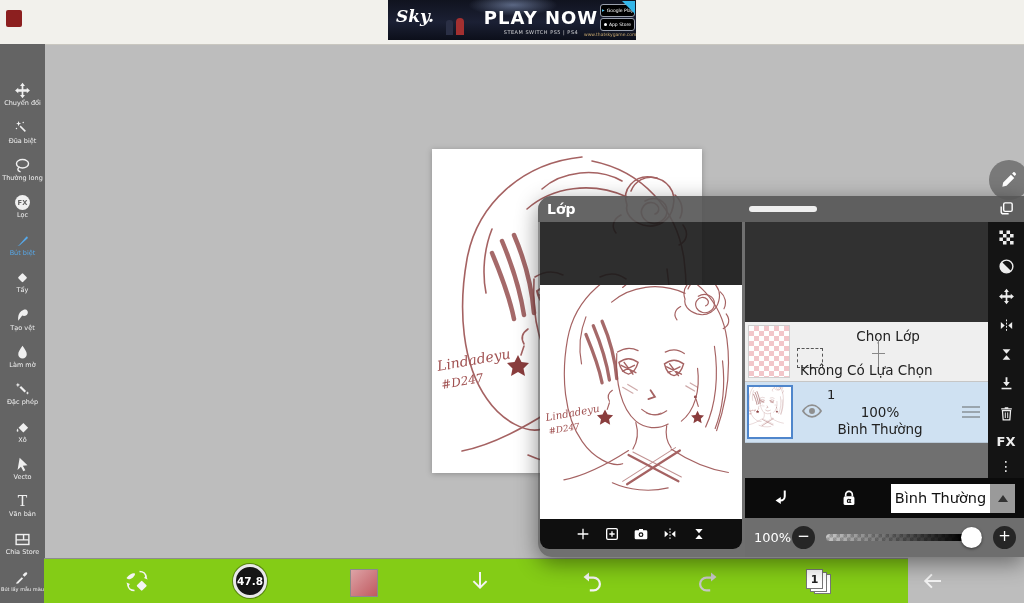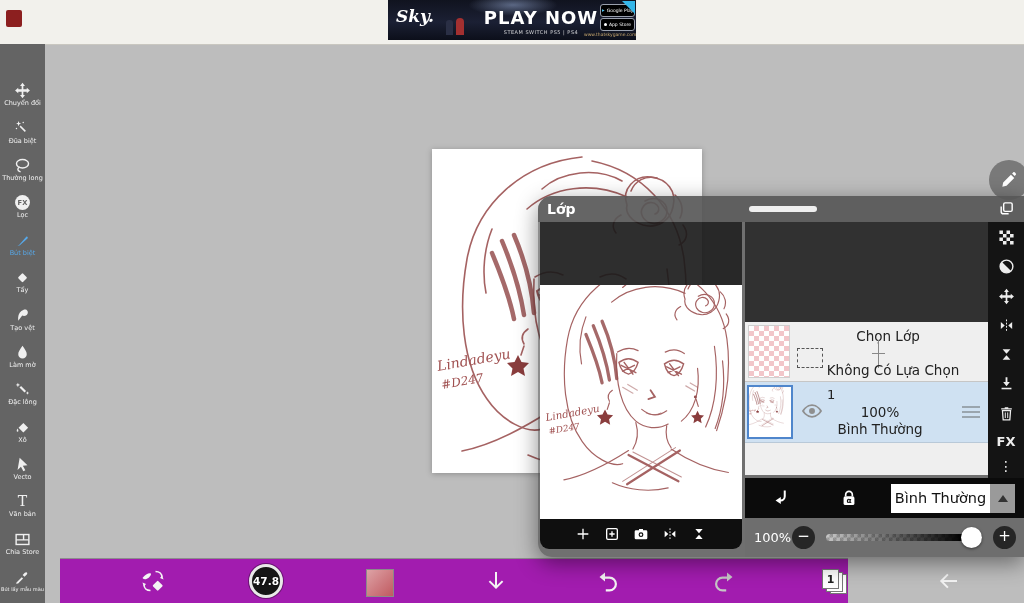--- a/index.html
+++ b/index.html
@@ -48,31 +48,31 @@
   .restore{left:460px;top:4px;color:#fff;} .restore svg{width:17px;height:17px;}
   
   .preview{left:2px;top:26px;width:202px;height:331px;}
   .prev-dark{left:0;top:0;width:202px;height:63px;background:rgba(22,22,22,.8);}
   .prev-canvas{left:0;top:63px;width:202px;height:238px;background:#fff;overflow:hidden;}
   .prev-tools{left:0;top:297px;width:202px;height:30px;background:#0f0f0f;border-radius:0 0 9px 9px;
               display:flex;align-items:center;justify-content:center;gap:13px;color:#fff;}
   .prev-tools svg{width:16px;height:16px;}
   
   .rdark{left:207px;top:26px;width:243px;height:100px;background:rgba(40,40,40,.88);}
-  .rows{left:207px;top:126px;width:243px;height:153px;background:#efefef;}
+  .rows{left:207px;top:126px;width:243px;height:120px;background:#efefef;}
   .row1{left:0;top:0;width:243px;height:60px;background:#efefef;border-bottom:1px solid #c6c6c6;box-sizing:border-box;}
   .pinkthumb{left:3px;top:3px;width:42px;height:53px;border:1px solid #cfcfcf;box-sizing:border-box;
     background-image:linear-gradient(45deg,#f2c6ca 25%,transparent 25%,transparent 75%,#f2c6ca 75%),
                      linear-gradient(45deg,#f2c6ca 25%,#ffffff 25%,#ffffff 75%,#f2c6ca 75%);
     background-size:10px 10px;background-position:0 0,5px 5px;}
   .sel-title{left:48px;top:6px;width:190px;text-align:center;font-size:13.5px;color:#222;}
   .dashed{left:52px;top:26px;width:26px;height:20px;border:1.5px dashed #555;box-sizing:border-box;}
   .cross-v{left:133px;top:18px;width:1px;height:28px;background:#888;}
   .cross-h{left:127px;top:31px;width:13px;height:1px;background:#888;}
-  .sel-status{left:55px;top:40px;width:186px;text-align:center;font-size:13.5px;color:#222;}
+  .sel-status{left:55px;top:40px;width:186px;font-size:13.5px;color:#222;}
   .row2{left:0;top:60px;width:243px;height:61px;background:#cfe1f2;border-bottom:1px solid #b9c9d8;box-sizing:border-box;}
   .layerthumb{left:2px;top:3px;width:46px;height:54px;background:#fff;border:2px solid #4f86cc;box-sizing:border-box;overflow:hidden;}
   .eye{left:56px;top:20px;color:#8f8f8f;} .eye svg{width:22px;height:18px;}
   .lnum{left:82px;top:5px;font-size:13px;color:#222;}
   .lop{left:60px;top:22px;width:150px;text-align:center;font-size:13.5px;color:#222;}
   .lblend{left:55px;top:39px;width:160px;text-align:center;font-size:13.5px;color:#222;}
   .ham{right:8px;top:24px;display:flex;flex-direction:column;gap:3px;}
   .ham i{display:block;width:18px;height:2px;background:#9aa5ae;}
   .row3{left:0;top:121px;width:243px;height:32px;background:#f4f4f4;}
   .bg-label{left:8px;top:8px;font-size:13px;color:#222;}
@@ -105,21 +105,21 @@
         text-align:center;flex:0 0 auto;}
   .track{position:relative;flex:1;height:7px;border-radius:4px;margin:0 11px;
     background-image:linear-gradient(to right,rgba(0,0,0,0) 0%,#000 88%),
       linear-gradient(45deg,#9a9a9a 25%,transparent 25%,transparent 75%,#9a9a9a 75%),
       linear-gradient(45deg,#9a9a9a 25%,#c7c7c7 25%,#c7c7c7 75%,#9a9a9a 75%);
     background-size:100% 100%,7px 7px,7px 7px;background-position:0 0,0 0,3.5px 3.5px;}
   .thumbk{position:absolute;right:0;top:-7px;width:21px;height:21px;border-radius:50%;background:#fff;
           box-shadow:0 1px 3px rgba(0,0,0,.5);}
   .opbar .plus{margin-right:8px;}
   
-  .bottombar{left:44px;top:558px;width:788px;height:45px;background:#a21caf;border-top:1px solid #8d8d8d;box-sizing:border-box;z-index:5;margin-left:16px;}
+  .bottombar{left:44px;top:558px;width:864px;height:45px;background:#84cc16;border-top:1px solid #8d8d8d;box-sizing:border-box;z-index:5;}
   .bb{color:#f4f4f4;}
   .bb svg{width:24px;height:24px;}
   .toggle{left:80px;top:9px;} .toggle svg{width:26px;height:26px;}
   .sizecirc{left:189px;top:5px;width:34px;height:34px;border-radius:50%;background:#161616;border:3px solid #e9e9e9;
             box-sizing:border-box;box-shadow:0 0 0 1px rgba(0,0,0,.35);display:flex;align-items:center;justify-content:center;}
   .sizecirc span{color:#fff;font-size:10.5px;font-weight:bold;text-shadow:0 0 2px #000;}
   .colorsw{left:306px;top:10px;width:28px;height:28px;border:1px solid #8a8a8a;box-sizing:border-box;
            background:linear-gradient(135deg,#dda3a6 0%,#d08186 45%,#c05a60 100%);}
   .dn{left:424px;top:10px;} .undo{left:536px;top:10px;} .redo{left:652px;top:10px;color:#c6c6c6;}
   .back{left:876px;top:10px;}
@@ -391,21 +391,21 @@
     <div class="tool">
         <svg>
           <use href="#i-drop"></use>
         </svg>
         <span class="lbl">Làm mờ</span>
       </div>
     <div class="tool">
         <svg>
           <use href="#i-special"></use>
         </svg>
-        <span class="lbl">Đặc lông</span>
+        <span class="lbl">Đặc phép</span>
       </div>
     <div class="tool">
         <svg>
           <use href="#i-bucket"></use>
         </svg>
         <span class="lbl">Xô</span>
       </div>
     <div class="tool">
         <svg>
           <use href="#i-cursor"></use>

